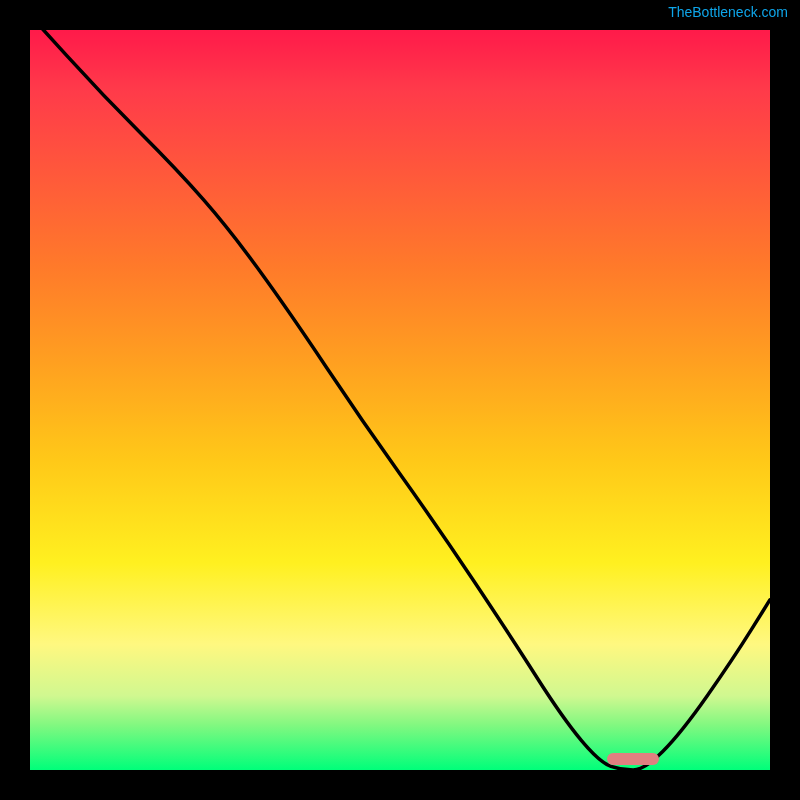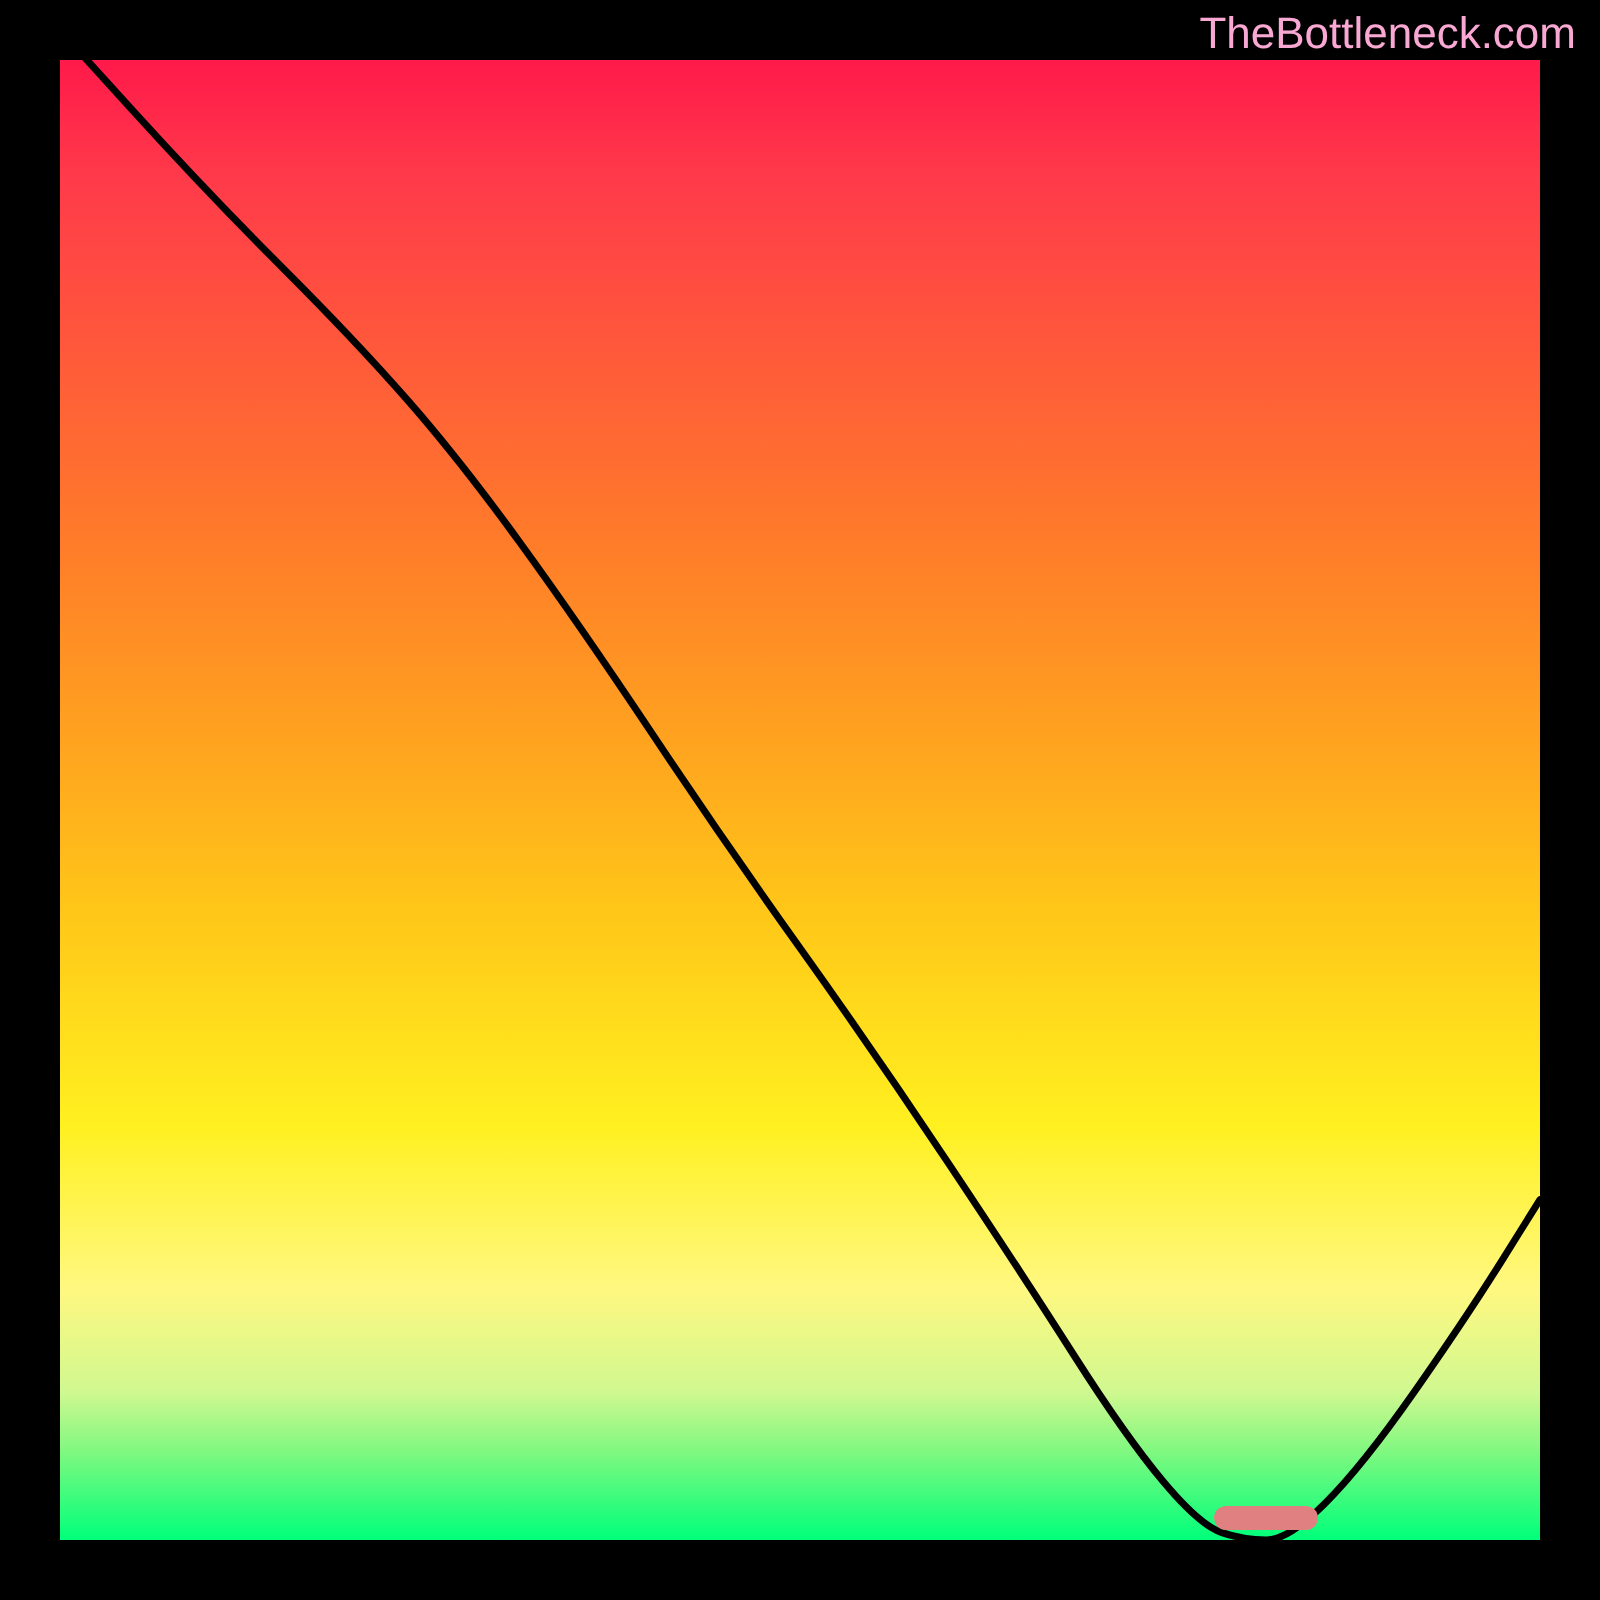--- a/index.html
+++ b/index.html
@@ -9,22 +9,22 @@
     height: 800px;
     background: #000;
     font-family: Arial, sans-serif;
     position: relative;
     overflow: hidden;
   }
   .watermark {
     position: absolute;
     top: 4px;
     right: 12px;
-    color: #f9a8d4;
-    font-size: 22px;
+    color: #0ea5e9;
+    font-size: 14px;
     font-weight: 500;
     z-index: 10;
   }
   .plot-area {
     position: absolute;
     left: 30px;
     top: 30px;
     width: 740px;
     height: 740px;
     background: linear-gradient(to bottom,

